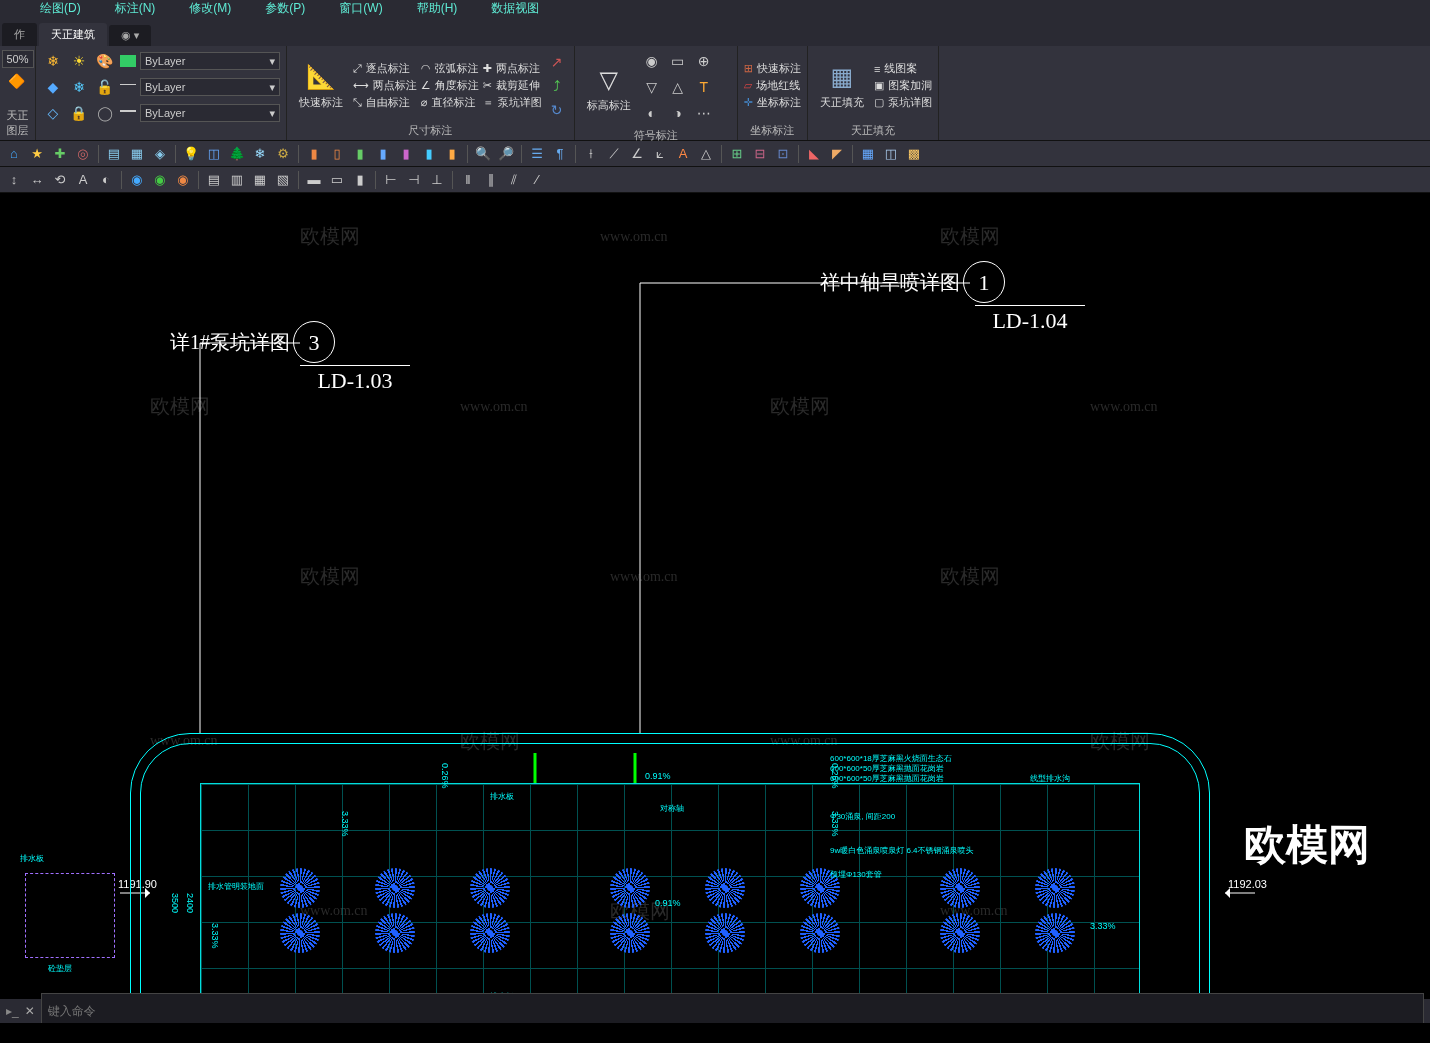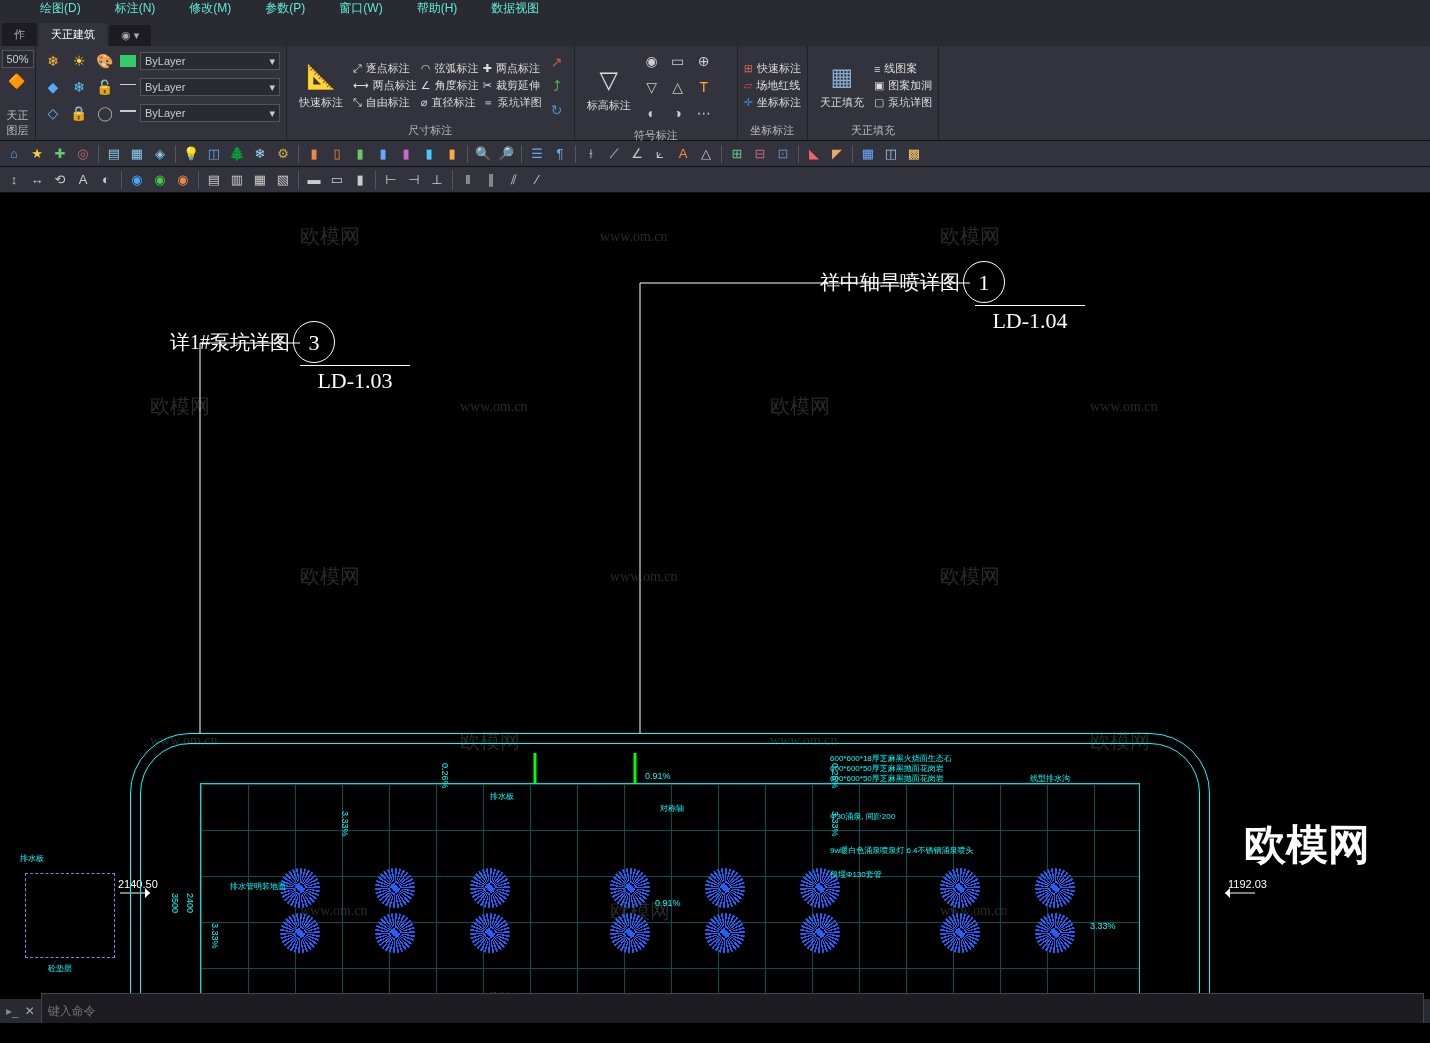--- a/index.html
+++ b/index.html
@@ -578,21 +578,21 @@
   <div class="callout" style="left:820px;top:68px">
     <span class="label">祥中轴旱喷详图</span>
     <span class="num-circle">1</span>
     <div class="code" style="margin-left:155px;border-top:1px solid #fff;padding-top:2px;width:110px;text-align:center">LD-1.04</div>
   </div>
 
   <div class="dashed-box"></div>
   <div class="tiny-note" style="left:48px;top:770px;color:#0ff">砼垫层</div>
   <div class="tiny-note" style="left:20px;top:660px;color:#0ff">排水板</div>
 
-  <div class="elev-label" style="left:118px;top:685px">2140.50</div>
+  <div class="elev-label" style="left:118px;top:685px">1191.90</div>
   <div class="elev-label" style="left:1228px;top:685px">1192.03</div>
 
   <div class="plan">
     <div class="plan-outline"></div>
     <div class="plan-outline2"></div>
     <div class="grid-area"></div>
 
     <div class="fountain" style="left:150px;top:135px"></div>
     <div class="fountain" style="left:245px;top:135px"></div>
     <div class="fountain" style="left:340px;top:135px"></div>
@@ -629,21 +629,21 @@
     <div class="tiny-note" style="left:700px;top:20px">600*600*18厚芝麻黑火烧面生态石</div>
     <div class="tiny-note" style="left:700px;top:30px">600*600*50厚芝麻黑抛面花岗岩</div>
     <div class="tiny-note" style="left:700px;top:40px">600*600*50厚芝麻黑抛面花岗岩</div>
     <div class="tiny-note" style="left:700px;top:78px">Φ30涌泉, 间距200</div>
     <div class="tiny-note" style="left:700px;top:112px">9w暖白色涌泉喷泉灯 6.4不锈钢涌泉喷头</div>
     <div class="tiny-note" style="left:700px;top:136px">预埋Φ130套管</div>
 
     <div class="tiny-note" style="left:900px;top:40px">线型排水沟</div>
     <div class="tiny-note" style="left:360px;top:58px">排水板</div>
     <div class="tiny-note" style="left:360px;top:258px">排水板</div>
-    <div class="tiny-note" style="left:100px;top:148px">排水管明装地面</div>
+    <div class="tiny-note" style="left:78px;top:148px">排水管明装地面</div>
     <div class="tiny-note" style="left:530px;top:70px">对称轴</div>
   </div>
 
   <div class="brand">欧模网</div>
 
   <div class="cmd-bar">
     <span>▸_</span>
     <span style="color:#aaa">✕</span>
     <input class="cmd-input" placeholder="键入命令" style="">
   </div>

